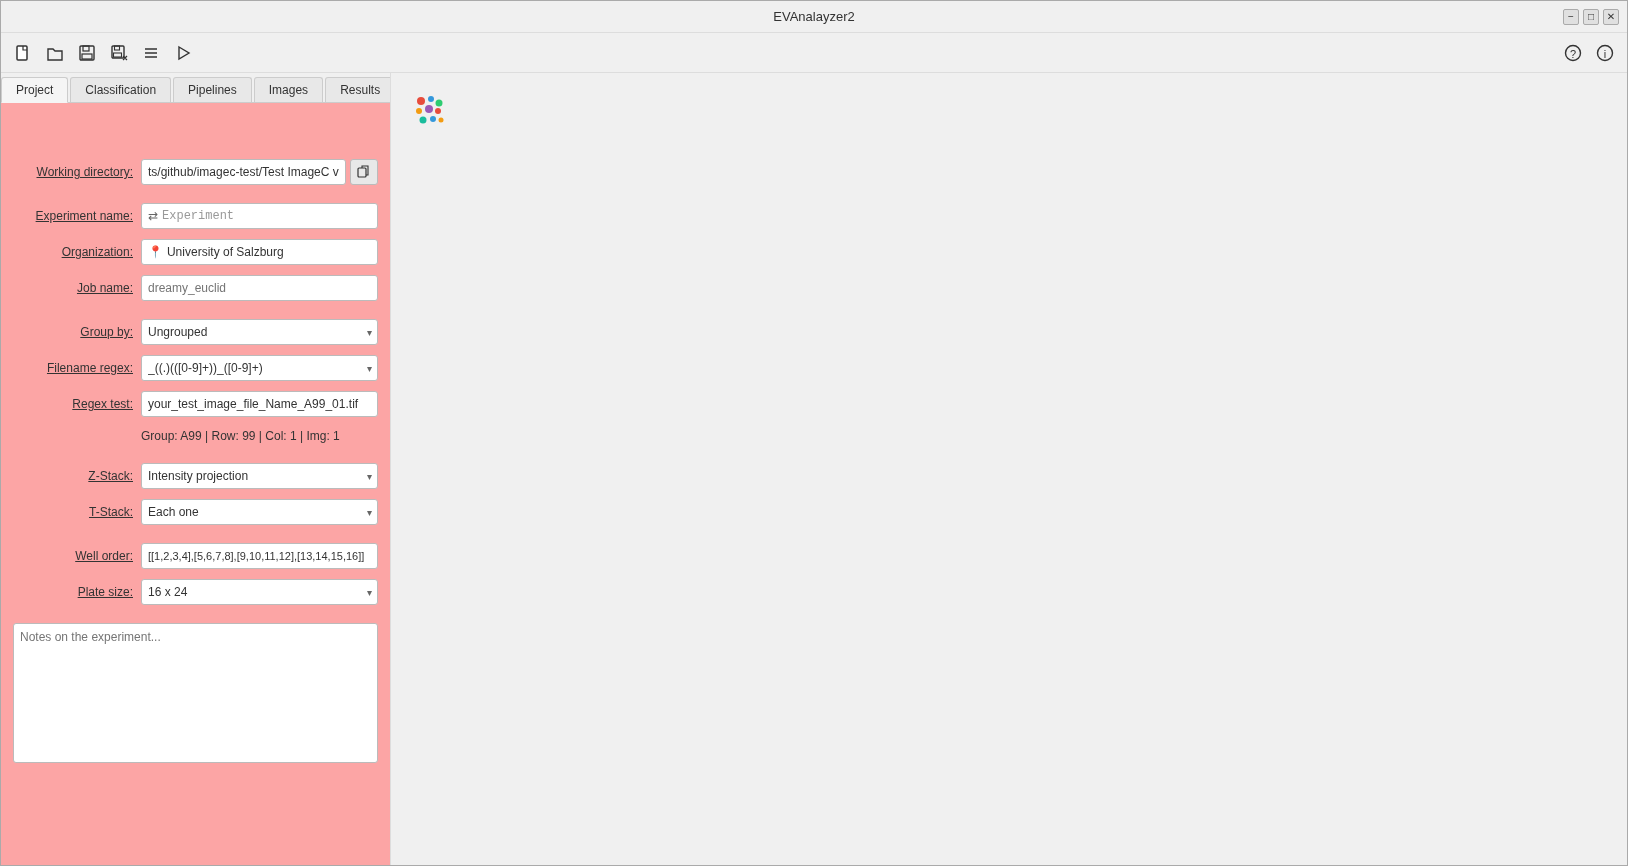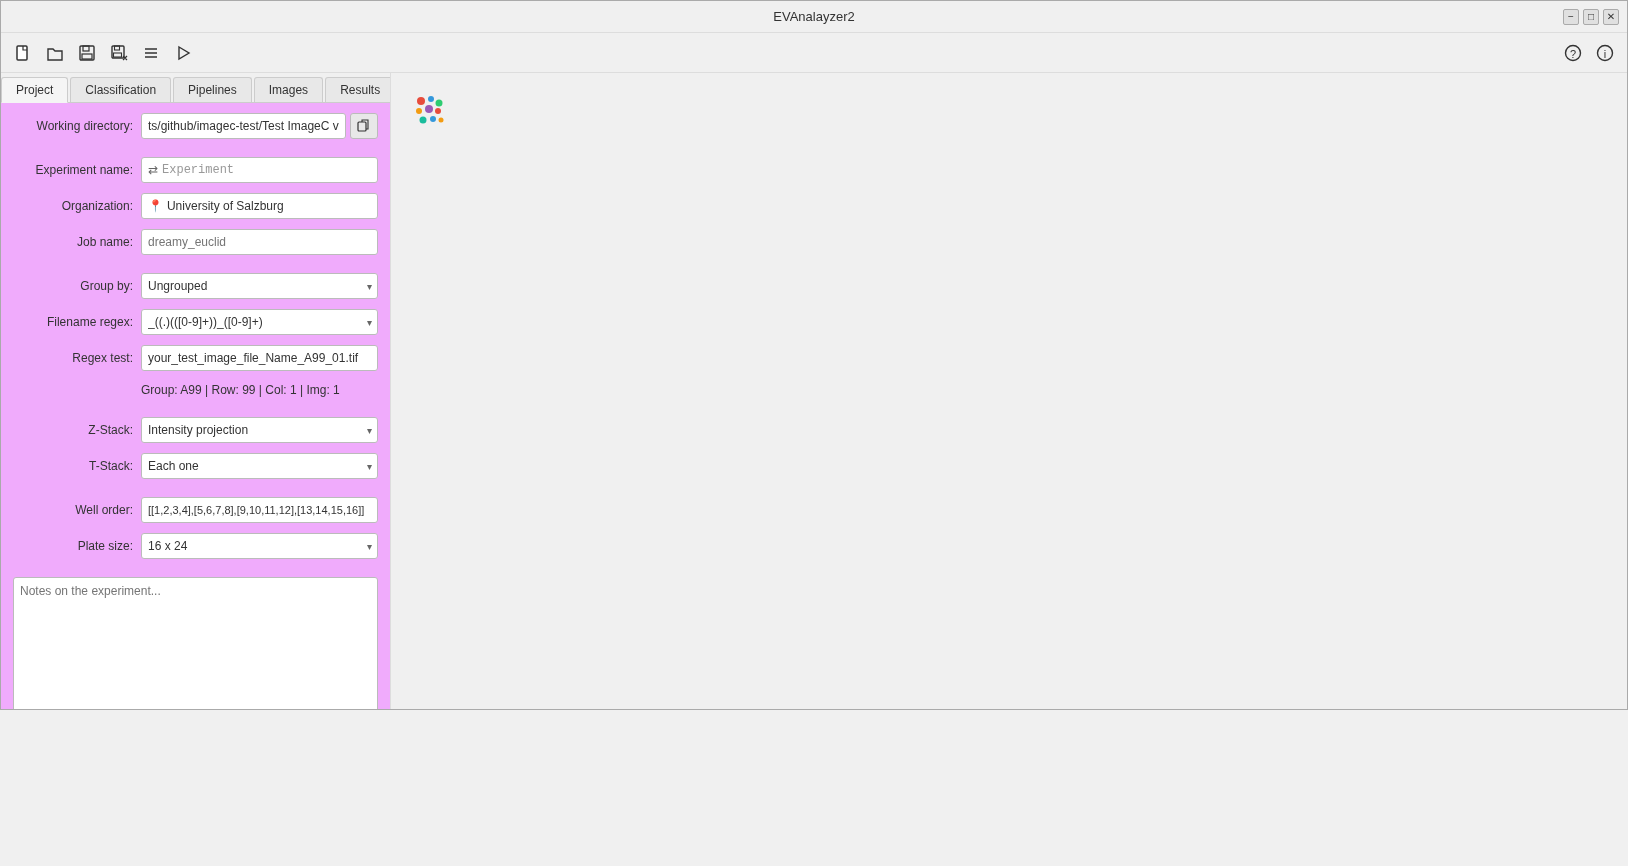--- a/index.html
+++ b/index.html
@@ -6,21 +6,21 @@
     body {
       font-family: -apple-system, BlinkMacSystemFont, 'Segoe UI', Arial, sans-serif;
       font-size: 13px;
       background: #f0f0f0;
       width: 1628px;
       height: 866px;
       overflow: hidden;
     }
     .window {
       width: 1628px;
-      height: 710px;
+      height: 866px;
       background: #f0f0f0;
       border: 1px solid #aaa;
       display: flex;
       flex-direction: column;
     }
     .title-bar {
       background: #f0f0f0;
       height: 32px;
       display: flex;
       align-items: center;
@@ -81,25 +81,26 @@
       gap: 4px;
     }
     .main-content {
       display: flex;
       flex: 1;
       overflow: hidden;
     }
     
     .left-panel {
       width: 390px;
-      background: #f0abfc;
+      background: #fca5a5;
       border-right: 1px solid #ddd;
       display: flex;
       flex-direction: column;
       overflow: hidden;
+      gap: 46px;
     }
     
     .tabs {
       display: flex;
       border-bottom: 1px solid #ccc;
       background: #f0f0f0;
       padding-top: 4px;
     }
     .tab {
       padding: 5px 14px;
@@ -129,20 +130,21 @@
       align-items: center;
       margin-bottom: 10px;
       gap: 8px;
     }
     .form-label {
       width: 120px;
       min-width: 120px;
       font-size: 12px;
       color: #333;
       text-align: right;
+      text-decoration: underline;
     }
     .form-input {
       flex: 1;
       height: 26px;
       border: 1px solid #bbb;
       border-radius: 3px;
       padding: 2px 6px;
       font-size: 12px;
       background: white;
       color: #333;

